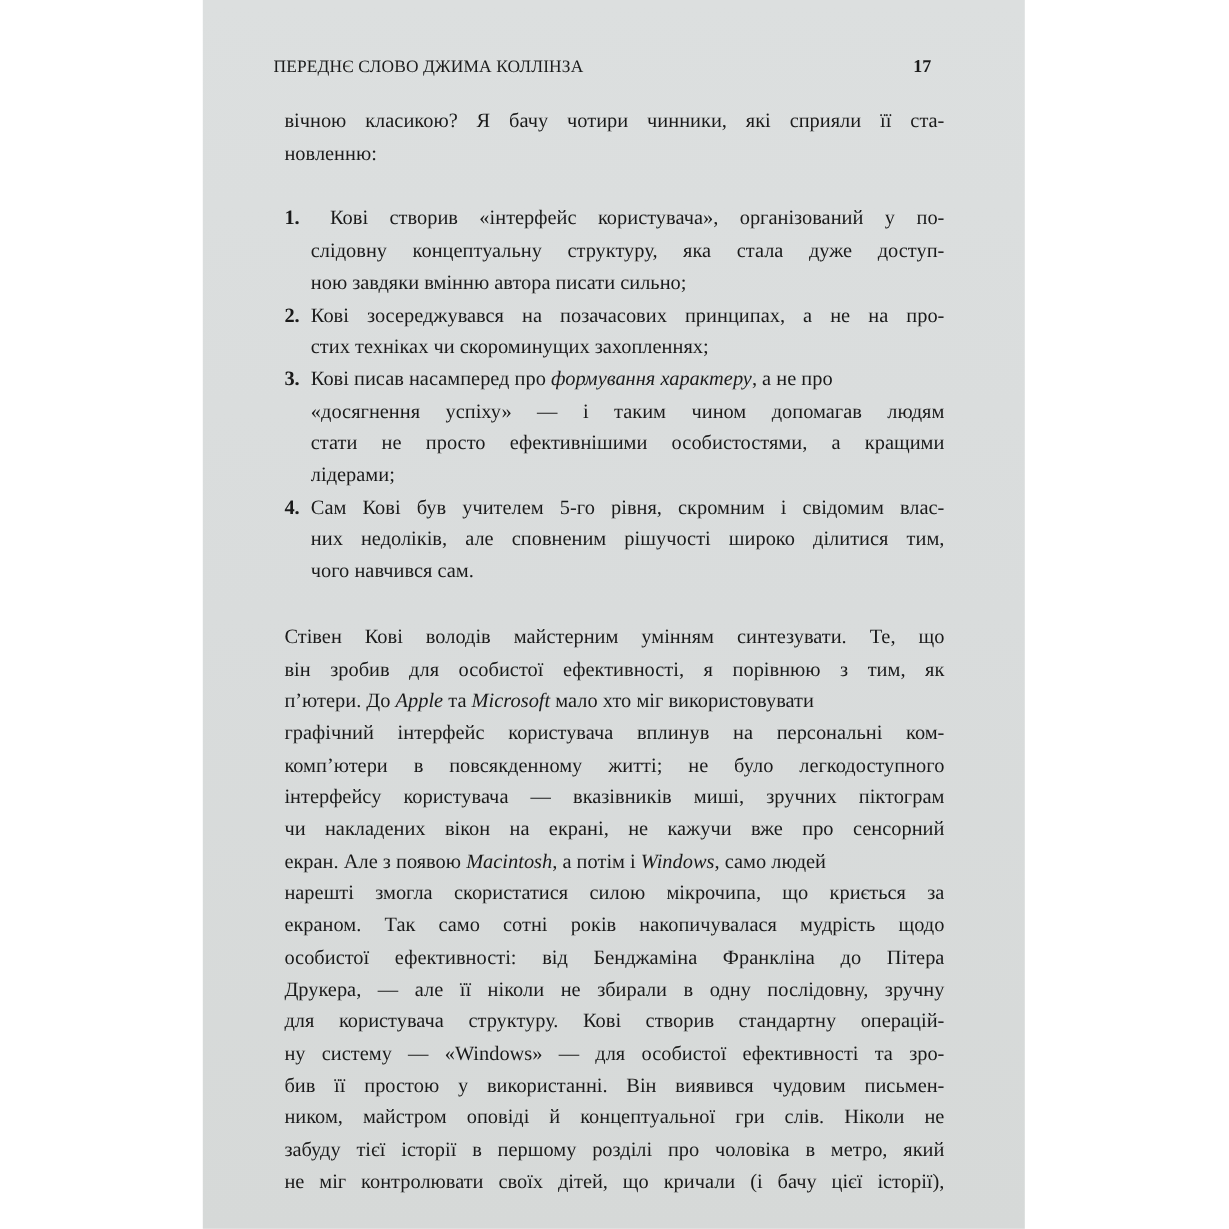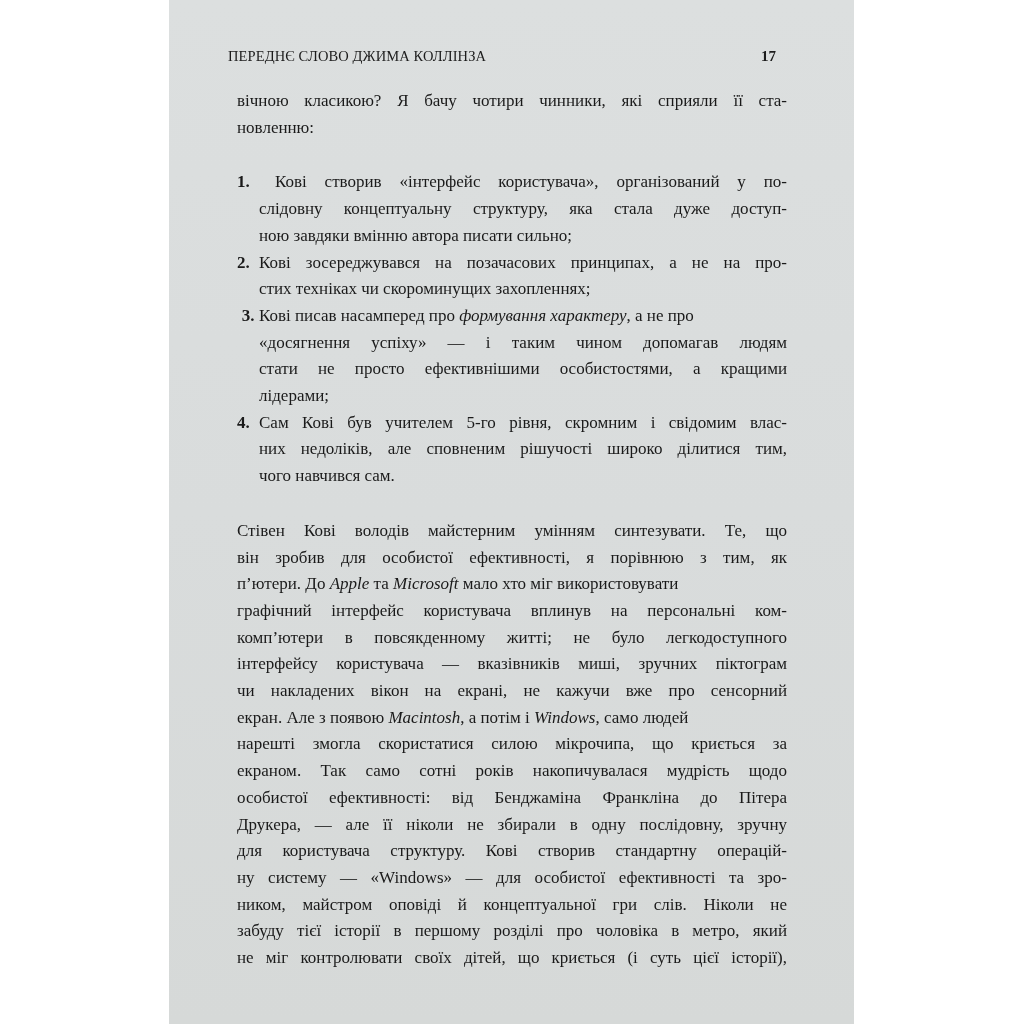--- a/index.html
+++ b/index.html
@@ -26,21 +26,21 @@
   .header .title { font-size: 14.5px; letter-spacing: 0.1px; }
   .header .num { font-size: 15px; font-weight: bold; }
   .body {
     position: absolute;
     left: 68px; top: 88px;
     width: 550px;
     color: #1a1a1a;
     font-size: 17px;
     line-height: 26.7px;
   }
-  .line { white-space: nowrap; display: flex; justify-content: space-between; text-align: center; }
+  .line { white-space: nowrap; display: flex; justify-content: space-between; }
   .line.last { justify-content: flex-start; }
   .gap { height: 28px; }
   .list-item .line.indent { padding-left: 22px; }
   .num-b { font-weight: bold; width: 22px; display: inline-block; }
   i { font-style: italic; }
 </style>
 </head>
 <body>
 
 <div class="page">
@@ -98,19 +98,20 @@
           <span style="white-space:pre">, а потім і </span>
           <i>Windows</i>
           <span style="white-space:pre">, само людей</span>
         </div>
       <div class="line" style="text-align: justify; text-align-last: justify; display: block; white-space: normal;">нарешті змогла скористатися силою мікрочипа, що криється за</div>
       <div class="line" style="text-align: justify; text-align-last: justify; display: block; white-space: normal;">екраном. Так само сотні років накопичувалася мудрість щодо</div>
       <div class="line" style="text-align: justify; text-align-last: justify; display: block; white-space: normal;">особистої ефективності: від Бенджаміна Франкліна до Пітера</div>
       <div class="line" style="text-align: justify; text-align-last: justify; display: block; white-space: normal;">Друкера, — але її ніколи не збирали в одну послідовну, зручну</div>
       <div class="line" style="text-align: justify; text-align-last: justify; display: block; white-space: normal;">для користувача структуру. Кові створив стандартну операцій-</div>
       <div class="line" style="text-align: justify; text-align-last: justify; display: block; white-space: normal;">ну систему — «Windows» — для особистої ефективності та зро-</div>
+      <div class="line" style="text-align: justify; text-align-last: justify; display: block; white-space: normal;">бив її простою у використанні. Він виявився чудовим письмен-</div>
       <div class="line" style="text-align: justify; text-align-last: justify; display: block; white-space: normal;">ником, майстром оповіді й концептуальної гри слів. Ніколи не</div>
       <div class="line" style="text-align: justify; text-align-last: justify; display: block; white-space: normal;">забуду тієї історії в першому розділі про чоловіка в метро, який</div>
-      <div class="line" style="text-align: justify; text-align-last: justify; display: block; white-space: normal;">не міг контролювати своїх дітей, що криється (і суть цієї історії),</div>
+      <div class="line" style="text-align: justify; text-align-last: justify; display: block; white-space: normal;">не міг контролювати своїх дітей, що кричали (і бачу цієї історії),</div>
     </div>
 
   </div>
 </div>
 
 </body></html>

